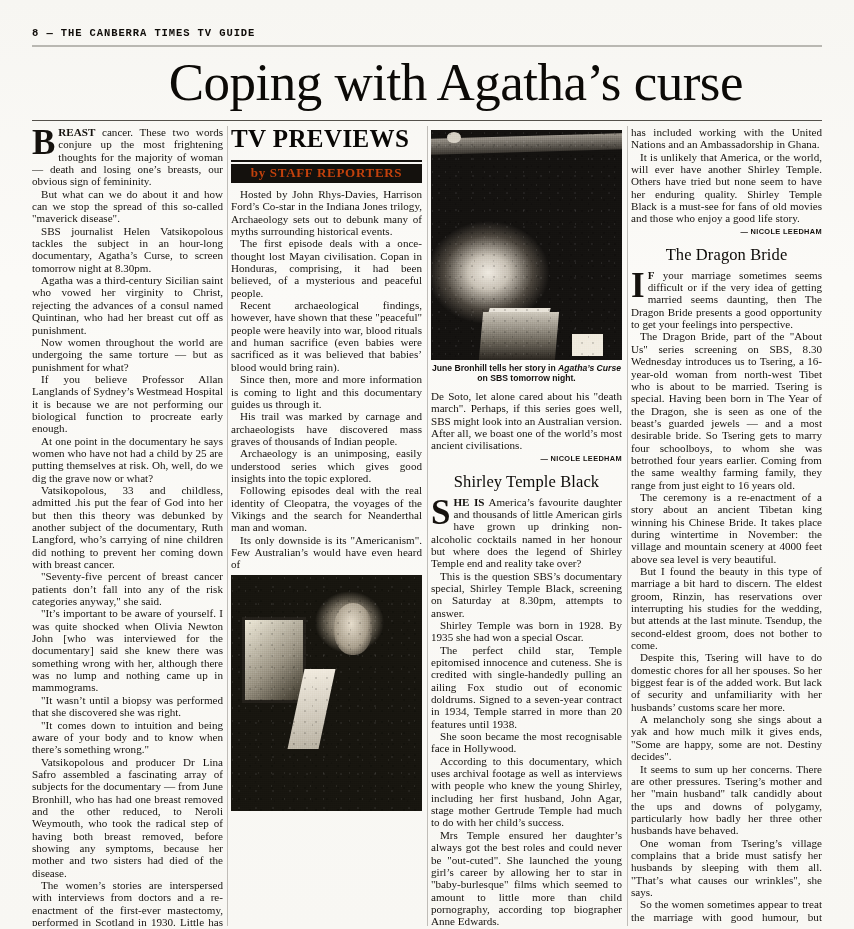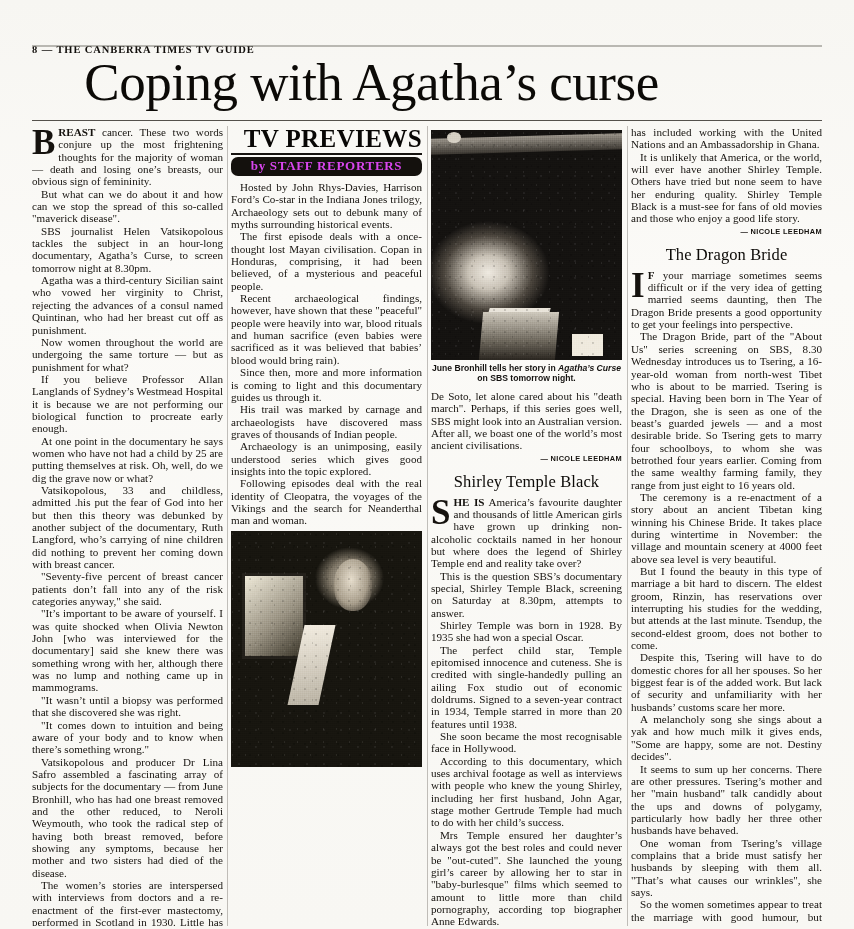--- a/index.html
+++ b/index.html
@@ -15,33 +15,33 @@
   .page{
     position:relative;
     width:854px;height:929px;
     box-sizing:border-box;
     padding:0;
     background:
       linear-gradient(180deg,#f7f6f2 0%,#fbfaf7 30%,#f8f7f3 100%);
   }
   
   .folio{
-    position:absolute;left:32px;top:44px;
-    font-family:Liberation Serif, serif;
+    position:absolute;left:32px;top:27px;
+    font-family:Liberation Mono, monospace;
     font-weight:bold;font-size:10.5px;letter-spacing:.9px;
     color:#100d0a;
   }
   .folio-rule{
     position:absolute;left:32px;top:45px;width:790px;height:2px;
     background:#6d6a63;opacity:.45;
   }
   
   .headline{
     position:absolute;left:0;top:52px;width:743px;
-    text-align:center;
+    text-align:right;
     font-family:"Liberation Serif", serif;
     font-size:53px;
     line-height:60px;
     font-weight:normal;
     letter-spacing:-0.5px;
     color:#0c0a07;
   }
   .headline-rule{
     position:absolute;left:32px;top:120px;width:790px;height:1px;
     background:#2a2722;opacity:.8;
@@ -110,38 +110,37 @@
 
   
   .banner{
     margin:0 0 5px 0;
   }
   .banner .ttl{
     font-family:"Liberation Serif", serif;
     font-weight:bold;
     font-size:25px;
     line-height:26px;
-    text-align:right;
+    text-align:left;
     letter-spacing:.4px;
     color:#090705;
     border-bottom:2px solid #16130f;
-    padding-bottom:1px;
+    padding-bottom:8px;
   }
   .banner .sub{
     background:#14110d;
-    color:#d946ef;
+    color:#c2410c;
     font-family:"Liberation Serif", serif;
     font-weight:bold;
     font-size:13px;
     line-height:16px;
     text-align:center;
     letter-spacing:.7px;
     margin-top:2px;
     padding:1px 0 2px 0;
-    border-radius:7px;
   }
 
   
   .byline{
     font-family:"Liberation Sans", sans-serif;
     font-weight:bold;
     font-size:7.4px;
     letter-spacing:.35px;
     text-align:right;
     margin:2px 0 4px 0;
@@ -290,20 +289,21 @@
         <div class="sub">by STAFF REPORTERS</div>
       </div>
 
       <p class="body">Hosted by John Rhys-Davies, Harrison Ford’s Co-star in the Indiana Jones trilogy, Archaeology sets out to debunk many of myths surrounding historical events.</p>
       <p class="body">The first episode deals with a once-thought lost Mayan civilisation. Copan in Honduras, comprising, it had been believed, of a mysterious and peaceful people.</p>
       <p class="body">Recent archaeological findings, however, have shown that these "peaceful" people were heavily into war, blood rituals and human sacrifice (even babies were sacrificed as it was believed that babies’ blood would bring rain).</p>
       <p class="body">Since then, more and more information is coming to light and this documentary guides us through it.</p>
       <p class="body">His trail was marked by carnage and archaeologists have discovered mass graves of thousands of Indian people.</p>
       <p class="body">Archaeology is an unimposing, easily understood series which gives good insights into the topic explored.</p>
       <p class="body">Following episodes deal with the real identity of Cleopatra, the voyages of the Vikings and the search for Neanderthal man and woman.</p>
+      <p class="body">Its only downside is its "Americanism". Few Australian’s would have even heard of</p>
 
       <div class="photo photoB">
         <div class="bg"></div>
         <div class="frame"></div>
         <div class="face"></div>
         <div class="shirt"></div>
 
         <div class="grain"></div>
         <div class="halftone"></div>
       </div>

